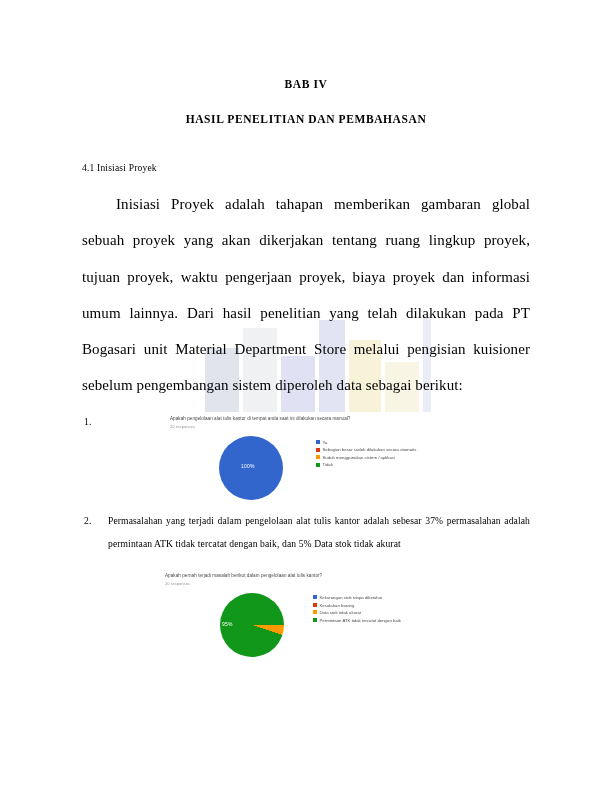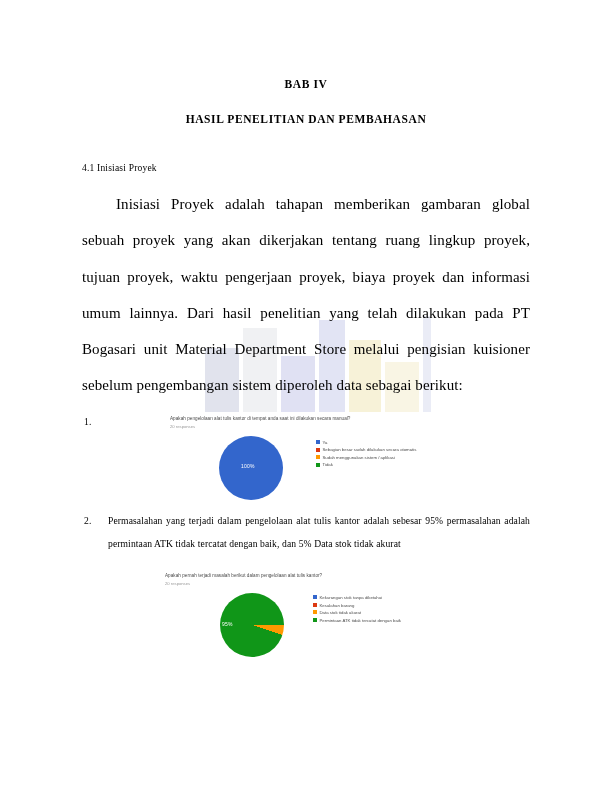--- a/index.html
+++ b/index.html
@@ -232,21 +232,21 @@
               <span>Tidak</span>
             </div>
           </div>
         </div>
       </div>
     </div>
 
     <ul class="list li-2">
       <li>
         <span class="num">2.</span>
-        <span>Permasalahan yang terjadi dalam pengelolaan alat tulis kantor adalah sebesar 95% permasalahan adalah permintaan ATK tidak tercatat dengan baik, dan 5% Data stok tidak akurat</span>
+        <span>Permasalahan yang terjadi dalam pengelolaan alat tulis kantor adalah sebesar 37% permasalahan adalah permintaan ATK tidak tercatat dengan baik, dan 5% Data stok tidak akurat</span>
       </li>
     </ul>
 
     <div class="figure" style="margin-top:14px;">
       <div class="chart-card" style="width:290px;">
         <div class="chart-head">Apakah pernah terjadi masalah berikut dalam pengelolaan alat tulis kantor?</div>
         <div class="chart-sub">20 responses</div>
         <div class="chart-body">
           <div class="pie-wrap" style="margin-left:48px;">
             <div class="pie" style="background: conic-gradient(from 90deg, #ff9900 0deg 18deg, #109618 18deg 360deg);"></div>

